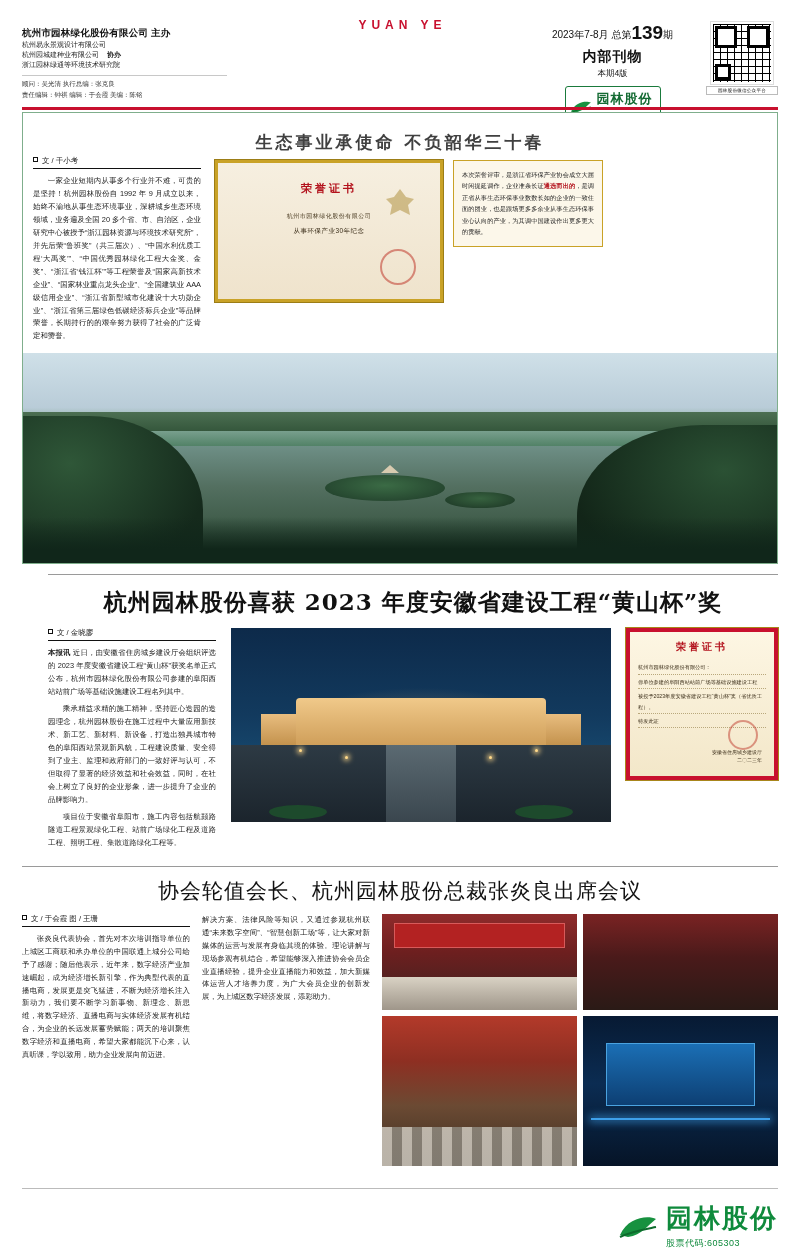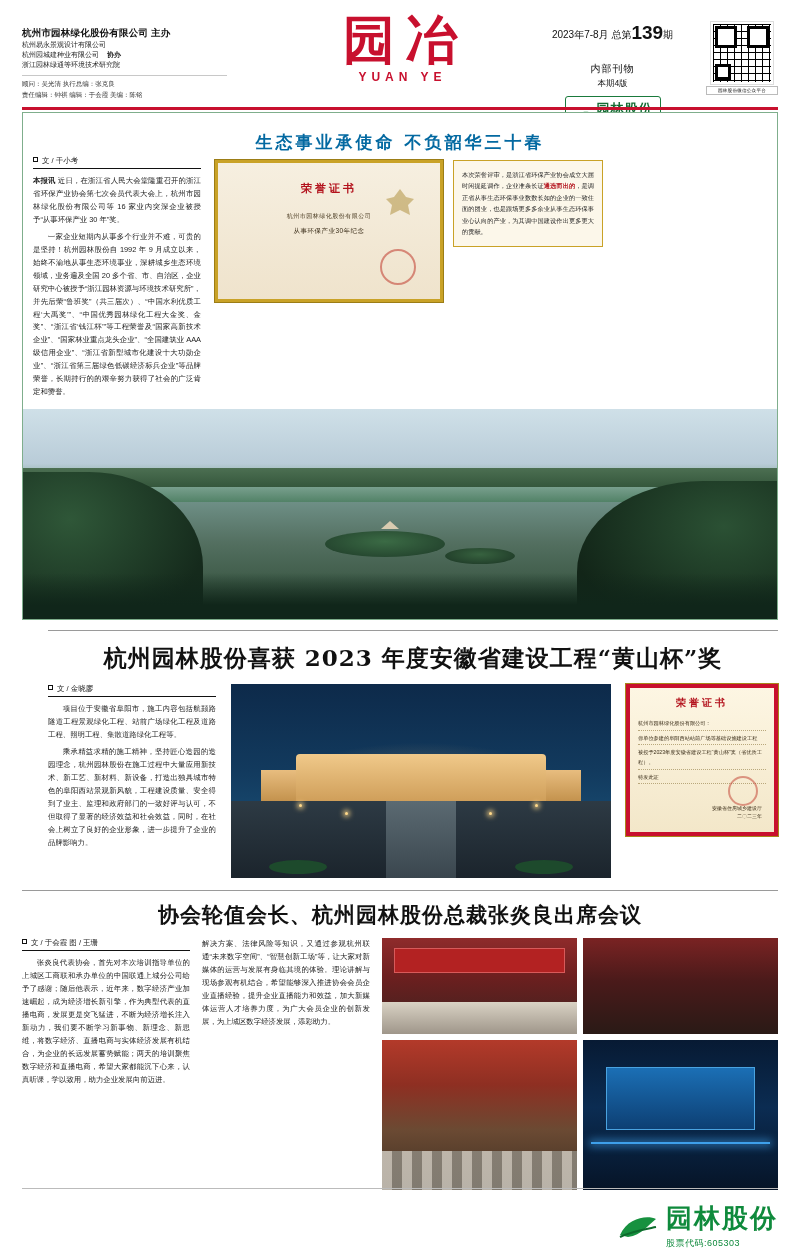--- a/index.html
+++ b/index.html
@@ -88,23 +88,23 @@
     color: #111;
     white-space: nowrap;
   }
   .mast-right .issue-line .big {
     font-size: 19px;
     font-weight: bold;
     color: #111;
     vertical-align: -1px;
   }
   .mast-right .sub {
-    margin-top: 18px;
-    font-size: 10px;
-    font-weight: normal;
+    margin-top: 4px;
+    font-size: 14px;
+    font-weight: bold;
     color: #111;
     letter-spacing: 1px;
   }
   .mast-right .sub2 {
     margin-top: 2px;
     font-size: 8.5px;
     color: #111;
   }
   .brand-box {
     margin-top: 6px;
@@ -177,21 +177,21 @@
 
   
   .section { padding: 0 22px; }
   .hr-thin { height: 1px; background: #9a9a9a; margin: 9px 0 0 0; }
 
   .headline-kicker {
     text-align: center;
     font-family: "DejaVu Serif", serif;
     font-size: 17px;
     font-weight: bold;
-    color: #0369a1;
+    color: #404040;
     letter-spacing: 3px;
     margin: 10px 0 2px;
   }
   .headline-main {
     text-align: center;
     font-family: "DejaVu Serif", serif;
     font-size: 25px;
     font-weight: bold;
     color: #111;
     letter-spacing: 1px;
@@ -406,21 +406,21 @@
   .a3 { margin-top: 12px; }
   .a3-kicker {
     text-align:center;
     font-family:"DejaVu Serif",serif;
     font-size: 15px; font-weight: bold; color:#111; letter-spacing: 1px;
     margin-bottom: 5px;
   }
   .a3-title {
     text-align:center;
     font-family:"DejaVu Serif",serif;
-    font-size: 21px; font-weight: bold; color:#111; letter-spacing: 1px;
+    font-size: 21px; font-weight: normal; color:#111; letter-spacing: 1px;
     margin-bottom: 9px;
   }
   .a3-body { display:flex; gap: 12px; }
   .a3-c1, .a3-c2 { width: 168px; }
   .a3-right { flex: 1; display: flex; flex-direction: column; gap: 6px; }
   .a3-right-top { display:flex; gap: 6px; height: 96px; }
   .ph { position: relative; overflow: hidden; background:#222; }
   .ph-meeting { flex: 1; }
   .ph-meeting .bg { position:absolute; inset:0; background: linear-gradient(180deg,#8f2b2b,#6d1f1f 40%,#3a2320 100%); }
   .ph-meeting .banner { position:absolute; left:6%; right:6%; top: 10%; height: 26%; background:#b32222; border:1px solid #d85a5a; }
@@ -475,21 +475,20 @@
       <div class="org-row">
         <span>浙江园林绿通等环境技术研究院</span>
       </div>
       <div class="credits">
         <div>顾问：吴光清   执行总编：张克良</div>
         <div>责任编辑：钟祺  编辑：于会霞  美编：陈铭</div>
       </div>
     </div>
 
     <div class="mast-center">
-      <div class="logo-cn">园冶</div>
       <div class="logo-pinyin">YUAN YE</div>
     </div>
 
     <div class="mast-right">
       <div class="issue-line">
         <span>2023年7-8月  总第</span><span class="big">139</span><span>期</span>
       </div>
       <div class="sub">内部刊物</div>
       <div class="sub2">本期4版</div>
       <div class="brand-box">
@@ -517,21 +516,20 @@
     <div class="mast-rule2"></div>
   </div>
 
   <div class="a1">
     <div class="headline-kicker">生态事业承使命    不负韶华三十春</div>
 
     <div class="a1-cols">
       <div class="a1-col">
         <span class="byline"><span class="sq"></span><span>文 / 干小考</span></span>
         <div class="body-text">
-          <p class="lead"><b>本报讯</b> 近日，在浙江省人民大会堂隆重召开的浙江省环保产业协会第七次会员代表大会上，杭州市园林绿化股份有限公司等 16 家业内突深企业被授予“从事环保产业 30 年”奖。</p>
           <p>一家企业短期内从事多个行业并不难，可贵的是坚持！杭州园林股份自 1992 年 9 月成立以来，始终不渝地从事生态环境事业，深耕城乡生态环境领域，业务遍及全国 20 多个省、市、自治区，企业研究中心被授予“浙江园林资源与环境技术研究所”，并先后荣“鲁班奖”（共三届次）、“中国水利优质工程‘大禹奖’”、“中国优秀园林绿化工程大金奖、金奖”、“浙江省‘钱江杯’”等工程荣誉及“国家高新技术企业”、“国家林业重点龙头企业”、“全国建筑业 AAA 级信用企业”、“浙江省新型城市化建设十大功勋企业”、“浙江省第三届绿色低碳经济标兵企业”等品牌荣誉，长期持行的的艰辛努力获得了社会的广泛肯定和赞誉。</p>
         </div>
       </div>
 
       <div class="a1-cert-wrap">
         <div class="cert1">
           <div class="cert-title">荣誉证书</div>
           <div class="cert-l1">杭州市园林绿化股份有限公司</div>
           <div class="cert-l2">从事环保产业30年纪念</div>
           <div class="seal"></div>
@@ -560,22 +558,23 @@
   </div>
 
   <div class="section a2">
     <div class="hr-thin"></div>
     <div class="a2-title">杭州园林股份喜获 2023 年度安徽省建设工程“黄山杯”奖</div>
 
     <div class="a2-body">
       <div class="a2-left">
         <span class="byline"><span class="sq"></span><span>文 / 金晓廖</span></span>
         <div class="body-text">
+          <p class="lead"><b>本报讯</b> 近日，由安徽省住房城乡建设厅会组织评选的 2023 年度安徽省建设工程“黄山杯”获奖名单正式公布，杭州市园林绿化股份有限公司参建的阜阳西站站前广场等基础设施建设工程名列其中。</p>
+          <p>乘承精益求精的施工精神，坚持匠心造园的造园理念，杭州园林股份在施工过程中大量应用新技术、新工艺、新材料、新设备，打造出独具城市特色的阜阳西站景观新风貌，工程建设质量、安全得到了业主、监理和政府部门的一致好评与认可，不但取得了显著的经济效益和社会效益，同时，在社会上树立了良好的企业形象，进一步提升了企业的品牌影响力。</p>
           <p>项目位于安徽省阜阳市，施工内容包括航颢路隧道工程景观绿化工程、站前广场绿化工程及道路工程、照明工程、集散道路绿化工程等。</p>
-          <p>乘承精益求精的施工精神，坚持匠心造园的造园理念，杭州园林股份在施工过程中大量应用新技术、新工艺、新材料、新设备，打造出独具城市特色的阜阳西站景观新风貌，工程建设质量、安全得到了业主、监理和政府部门的一致好评与认可，不但取得了显著的经济效益和社会效益，同时，在社会上树立了良好的企业形象，进一步提升了企业的品牌影响力。</p>
         </div>
       </div>
 
       <div class="a2-mid">
         <div class="a2-photo">
           <div class="ab-sky"></div>
           <div class="ab-glow"></div>
           <div class="ab-wing l"></div>
           <div class="ab-wing r"></div>
           <div class="ab-building"></div>

